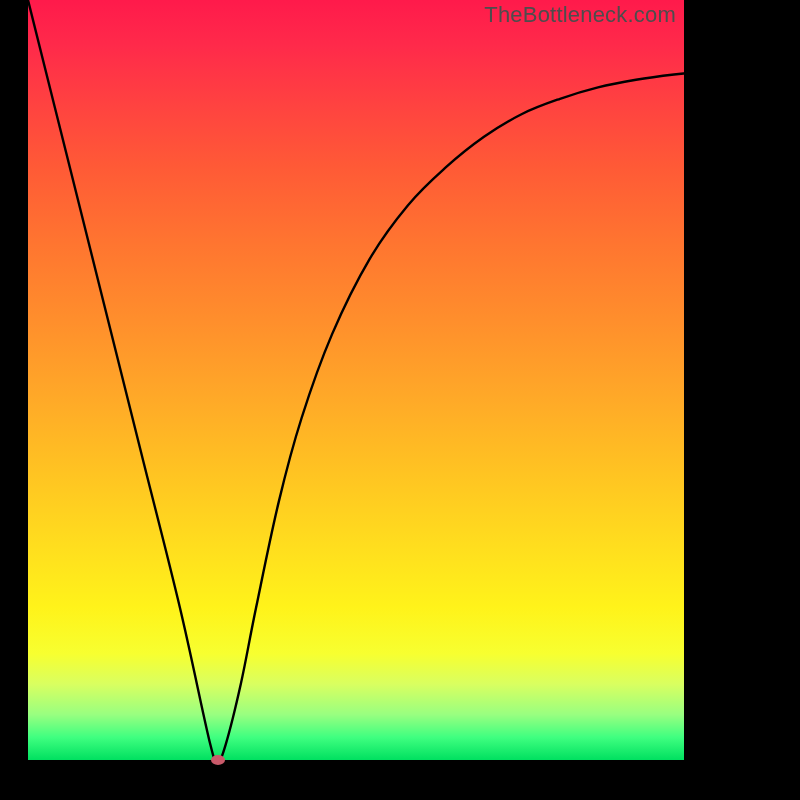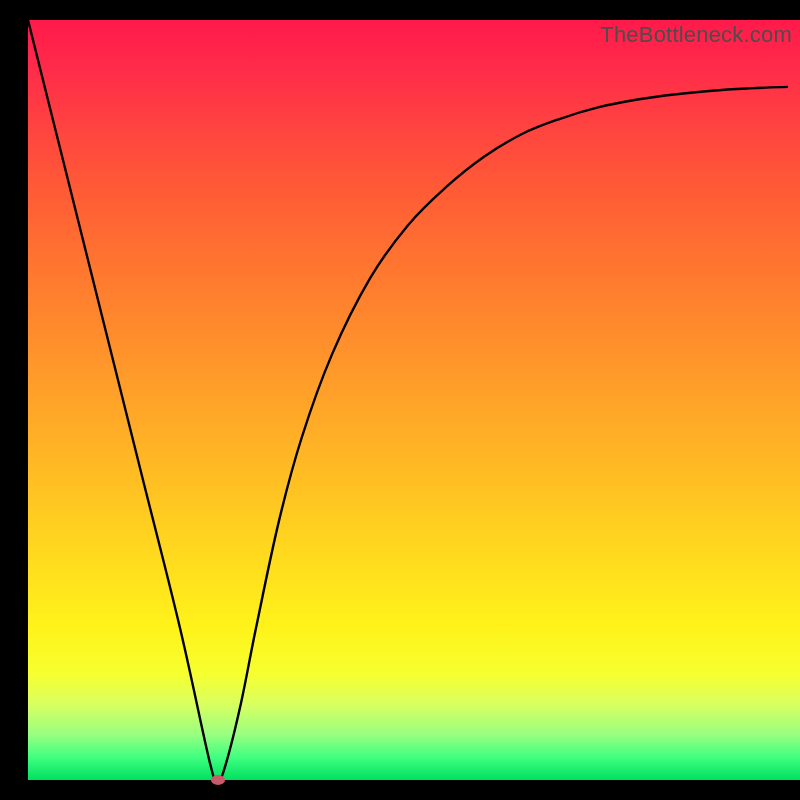--- a/index.html
+++ b/index.html
@@ -13,22 +13,22 @@
   }
   .frame {
     position: relative;
     width: 800px;
     height: 800px;
     background: #000;
   }
   .plot-area {
     position: absolute;
     left: 28px;
-    top: 20px;
-    width: 772px;
+    top: 0;
+    width: 656px;
     height: 760px;
     background: linear-gradient(
       to bottom,
       #ff1a4b 0%,
       #ff2a4a 6%,
       #ff4340 14%,
       #ff5a36 22%,
       #ff7530 32%,
       #ff8e2c 42%,
       #ffa828 52%,

